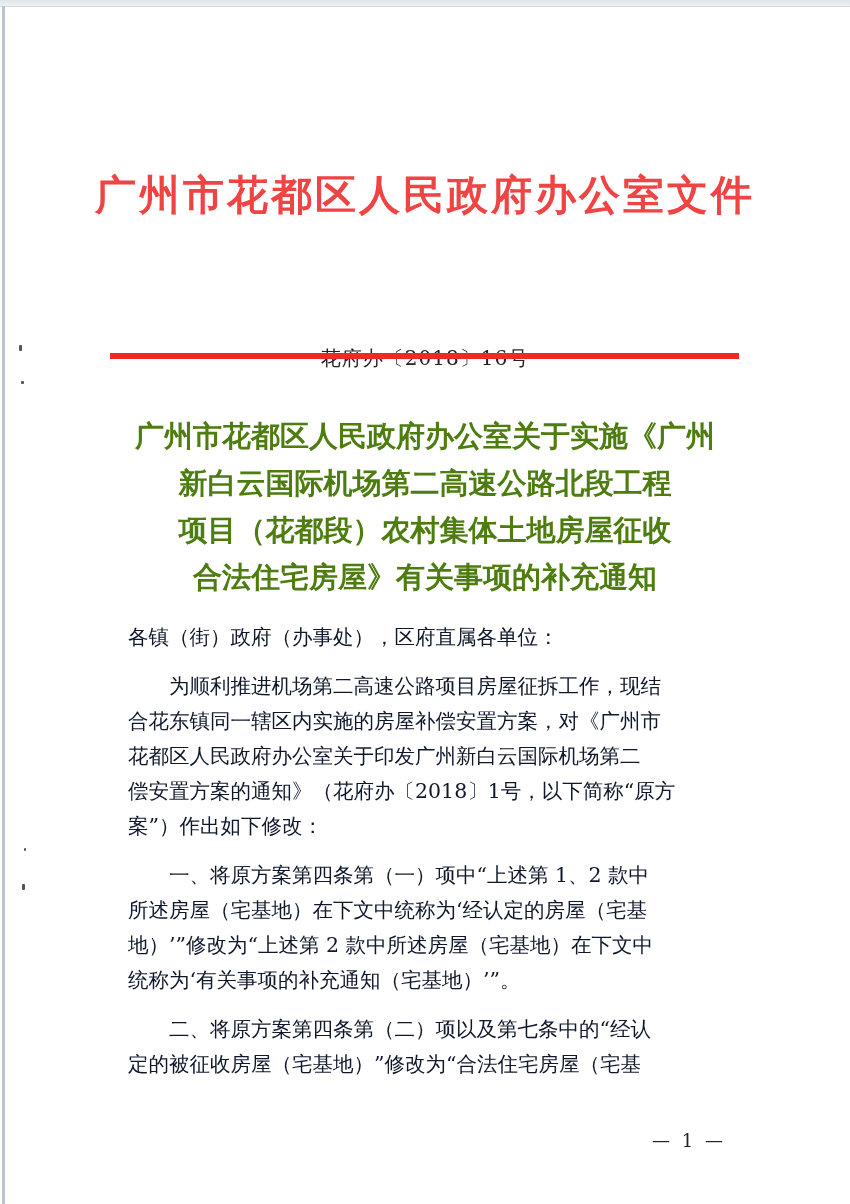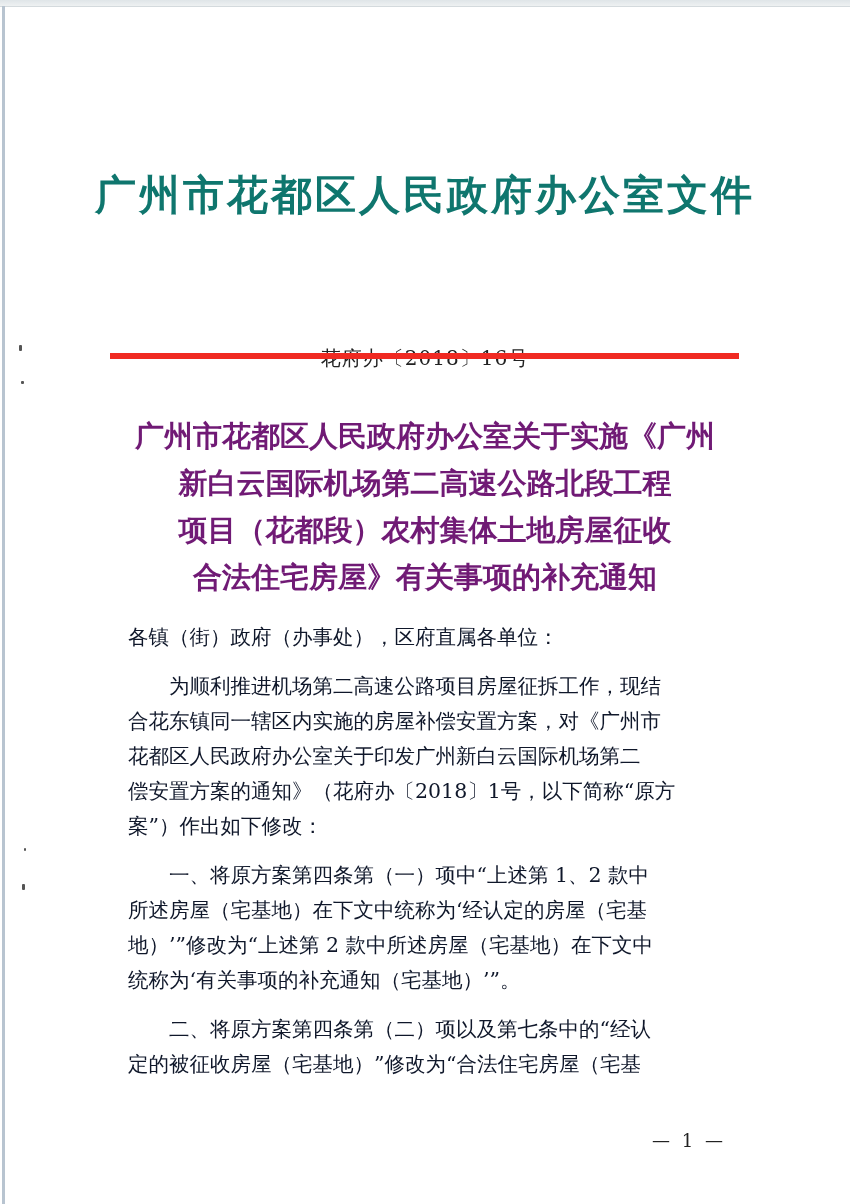--- a/index.html
+++ b/index.html
@@ -9,34 +9,34 @@
     color: #1a1a1a;
   }
   .scan-top { position: absolute; left: 0; top: 0; width: 850px; height: 6px;
     background: linear-gradient(#dfe5e8, #eef1f2); border-bottom: 1px solid #d4dadd; }
   .scan-left { position: absolute; left: 2px; top: 6px; width: 3px; height: 1198px;
     background: #b8c4d0; }
   .speck { position: absolute; background: #555; border-radius: 1px; }
 
   .doc-header {
     position: absolute; left: 0; top: 168px; width: 850px; text-align: center;
-    color: #0f766e; font-size: 41px; font-weight: bold; letter-spacing: 3px;
+    color: #ef4444; font-size: 41px; font-weight: bold; letter-spacing: 3px;
     font-family: "DejaVu Serif", serif;
   }
   .doc-number {
     position: absolute; left: 0; top: 314px; width: 850px; text-align: center;
     font-size: 20px; letter-spacing: 1px; color: #222; margin-top: 31px;
   }
   .red-rule {
     position: absolute; left: 110px; top: 353px; width: 629px; height: 6px;
     background: #f02a22;
   }
   .doc-title {
     position: absolute; left: 110px; top: 413px; width: 630px; text-align: center;
-    font-size: 29px; font-weight: bold; line-height: 47px; color: #701a75;
+    font-size: 29px; font-weight: bold; line-height: 47px; color: #4d7c0f;
   }
   .doc-title div { white-space: nowrap; }
   .body-text {
     position: absolute; left: 128px; top: 620px; width: 612px;
     font-size: 20.5px; line-height: 35px; color: #0f172a;
   }
   .body-text .line { white-space: nowrap; display: block; height: 35px; }
   .body-text .indent { padding-left: 41px; margin-top: 14px; }
   .page-num {
     position: absolute; left: 652px; top: 1130px; font-size: 18px; color: #222;

